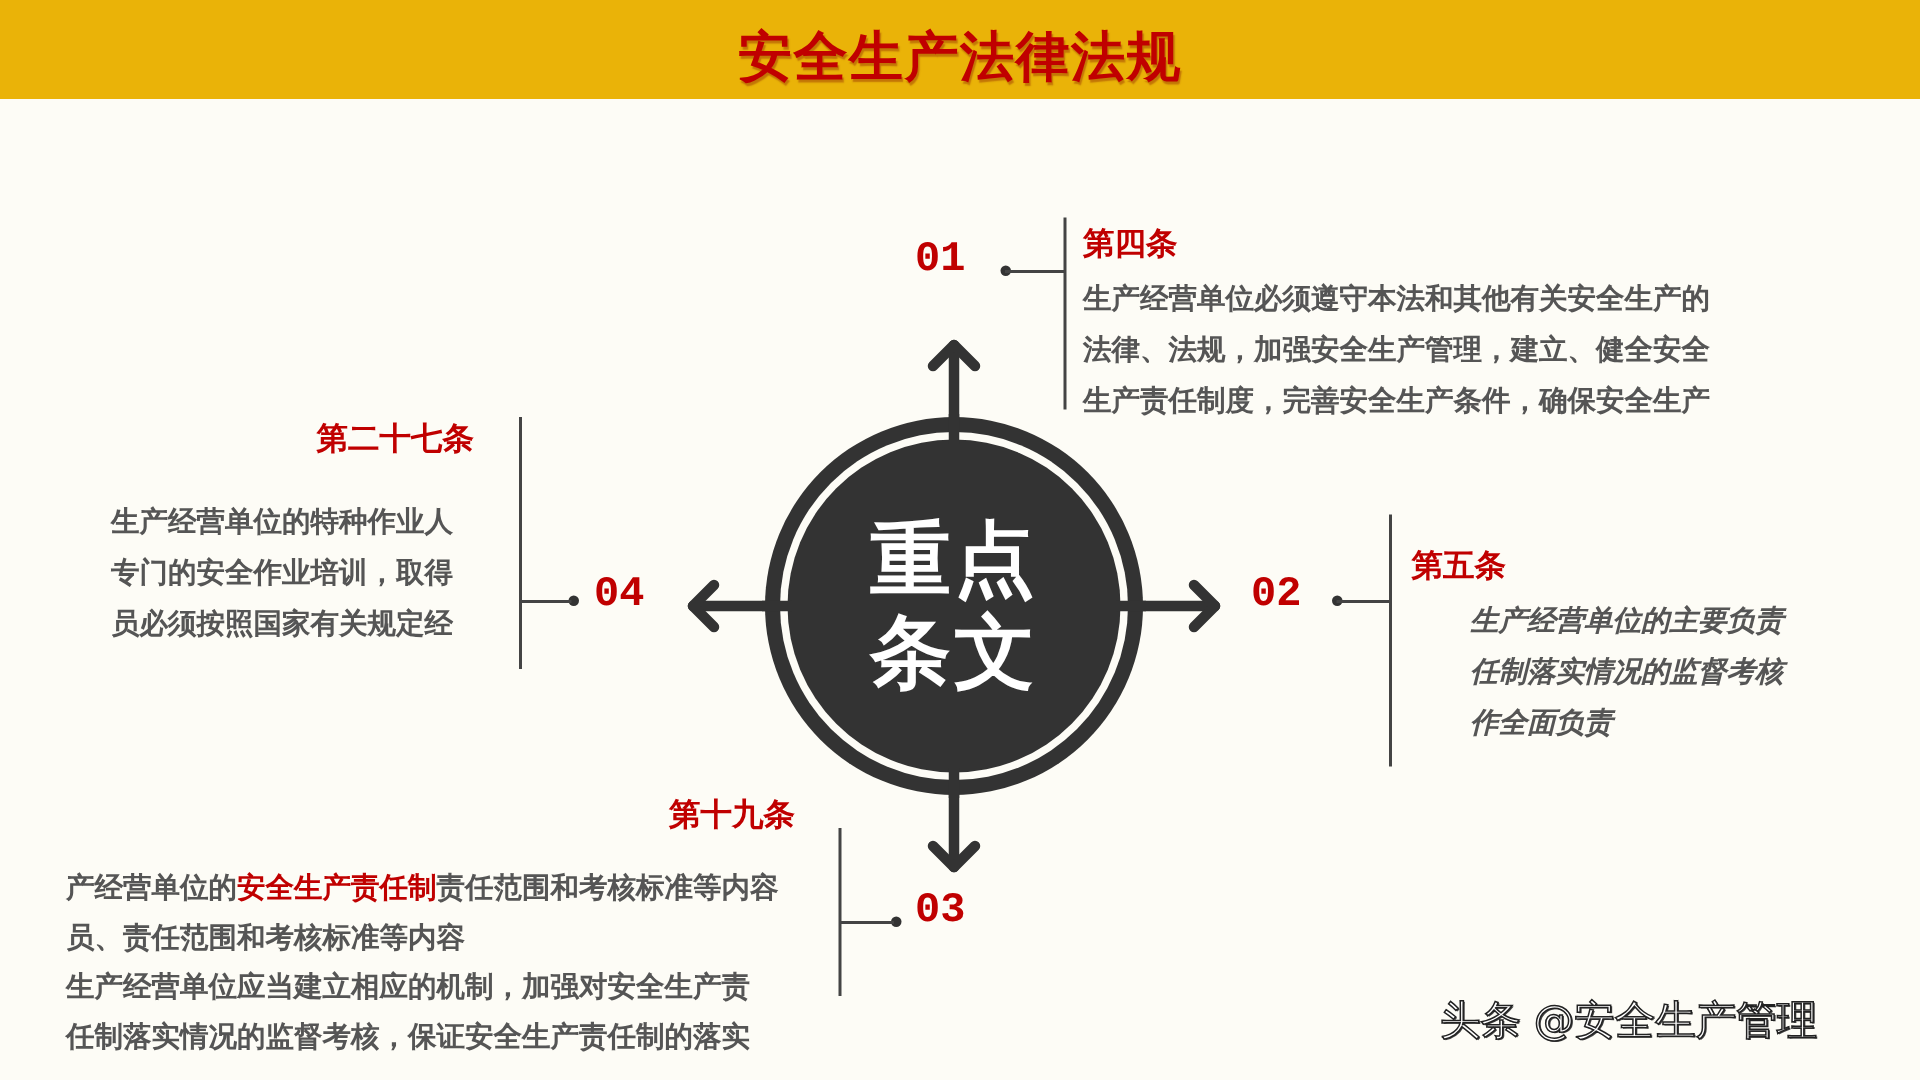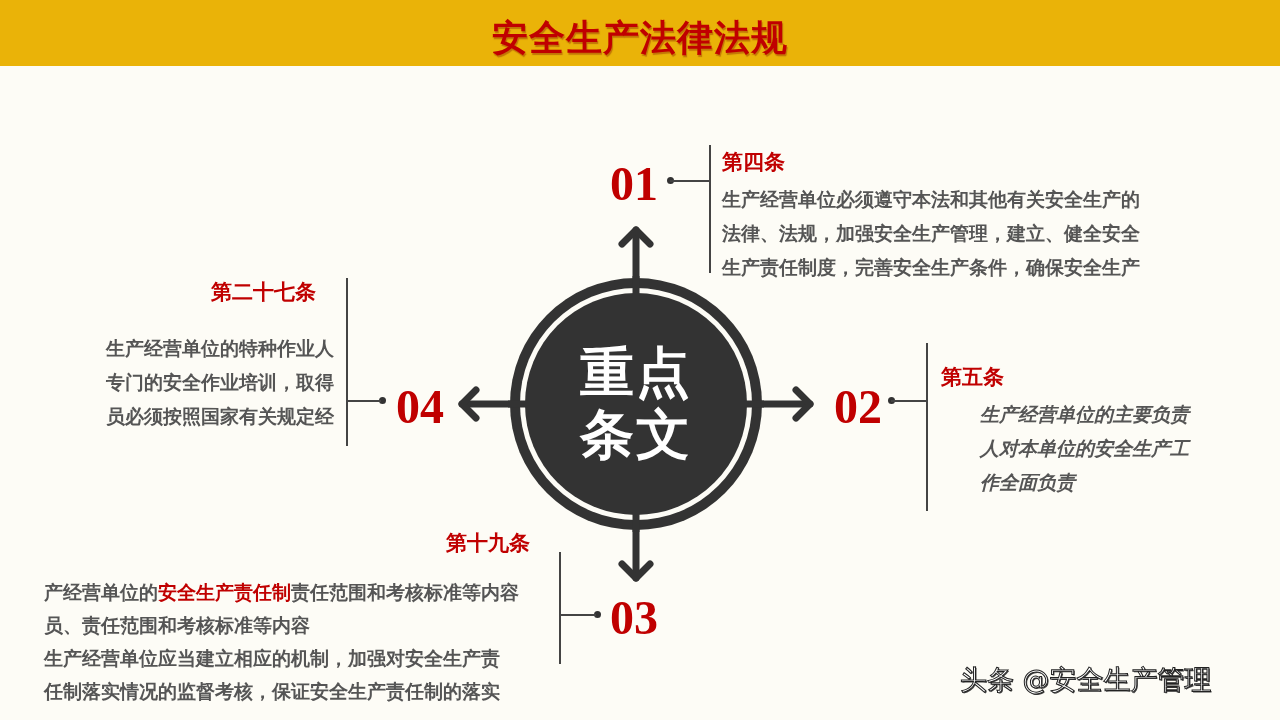--- a/index.html
+++ b/index.html
@@ -1,19 +1,19 @@
 <!DOCTYPE html>
 <html><head>
 <meta charset="utf-8">
 <style>
   html,body{margin:0;padding:0;}
   body{width:1280px;height:720px;position:relative;overflow:hidden;background:#fdfcf6;font-family:"DejaVu Sans","Liberation Sans",sans-serif;}
   .header{position:absolute;left:0;top:0;width:1280px;height:66px;background:#eab308;}
   .header-title{position:absolute;left:0;top:14px;width:1280px;text-align:center;font-size:36px;font-weight:bold;color:#c00000;letter-spacing:1px;text-shadow:1px 2px 1px rgba(120,0,0,0.35);}
-  .num{position:absolute;font-family:Liberation Serif, serif;font-weight:bold;font-size:48px;color:#c00000;line-height:1;}
+  .num{position:absolute;font-family:Liberation Mono, monospace;font-weight:bold;font-size:28px;color:#c00000;line-height:1;}
   .dot{position:absolute;width:7px;height:7px;border-radius:50%;background:#333;}
   .hline{position:absolute;height:1.5px;background:#444;}
   .vline{position:absolute;width:1.5px;background:#444;}
   .art-title{position:absolute;font-size:21px;font-weight:bold;color:#c00000;white-space:nowrap;}
   .art-body{position:absolute;font-size:19px;font-weight:bold;color:#555;line-height:34px;white-space:nowrap;}
   .art-body .hl{color:#c00000;}
   .center-svg{position:absolute;left:0;top:0;}
   .center-text{position:absolute;left:566px;top:342px;width:140px;text-align:center;font-size:54px;font-weight:bold;color:#fff;line-height:62px;letter-spacing:2px;}
   .watermark{position:absolute;left:960px;top:662px;font-size:27px;color:#fff;-webkit-text-stroke:1px #222;text-shadow:1px 1px 0 #444;white-space:nowrap;}
 </style>
@@ -65,40 +65,40 @@
   <div>生产责任制度，完善安全生产条件，确保安全生产</div>
 </div>
 
 <div class="num" style="left:834px;top:383px;">02</div>
 <div class="dot" style="left:888px;top:397px;"></div>
 <div class="hline" style="left:891px;top:400px;width:36px;"></div>
 <div class="vline" style="left:926px;top:343px;height:168px;"></div>
 <div class="art-title" style="left:941px;top:363px;">第五条</div>
 <div class="art-body" style="left:980px;top:397px;font-style:italic;">
   <div>生产经营单位的主要负责</div>
-  <div>人对本单位的安全生产工</div>
+  <div>任制落实情况的监督考核</div>
   <div>作全面负责</div>
 </div>
 
 <div class="num" style="left:610px;top:594px;">03</div>
 <div class="dot" style="left:594px;top:611px;"></div>
 <div class="hline" style="left:560px;top:614px;width:36px;"></div>
 <div class="vline" style="left:559px;top:552px;height:112px;"></div>
 <div class="art-title" style="left:446px;top:529px;">第十九条</div>
 <div class="art-body" style="left:44px;top:576px;font-size:19px;line-height:33px;">
   <div><span>产经营单位的</span><span class="hl">安全生产责任制</span><span>责任范围和考核标准等内容</span></div>
   <div>员、责任范围和考核标准等内容</div>
   <div>生产经营单位应当建立相应的机制，加强对安全生产责</div>
   <div>任制落实情况的监督考核，保证安全生产责任制的落实</div>
 </div>
 
 <div class="num" style="left:396px;top:383px;">04</div>
 <div class="dot" style="left:379px;top:397px;"></div>
 <div class="hline" style="left:347px;top:400px;width:34px;"></div>
 <div class="vline" style="left:346px;top:278px;height:168px;"></div>
 <div class="art-title" style="left:211px;top:278px;">第二十七条</div>
-<div class="art-body" style="left:74px;top:331px;margin-left:32px;">
+<div class="art-body" style="left:74px;top:331px;">
   <div>生产经营单位的特种作业人</div>
   <div>专门的安全作业培训，取得</div>
   <div>员必须按照国家有关规定经</div>
 </div>
 
 <div class="watermark">头条 @安全生产管理</div>
 
 </body></html>

